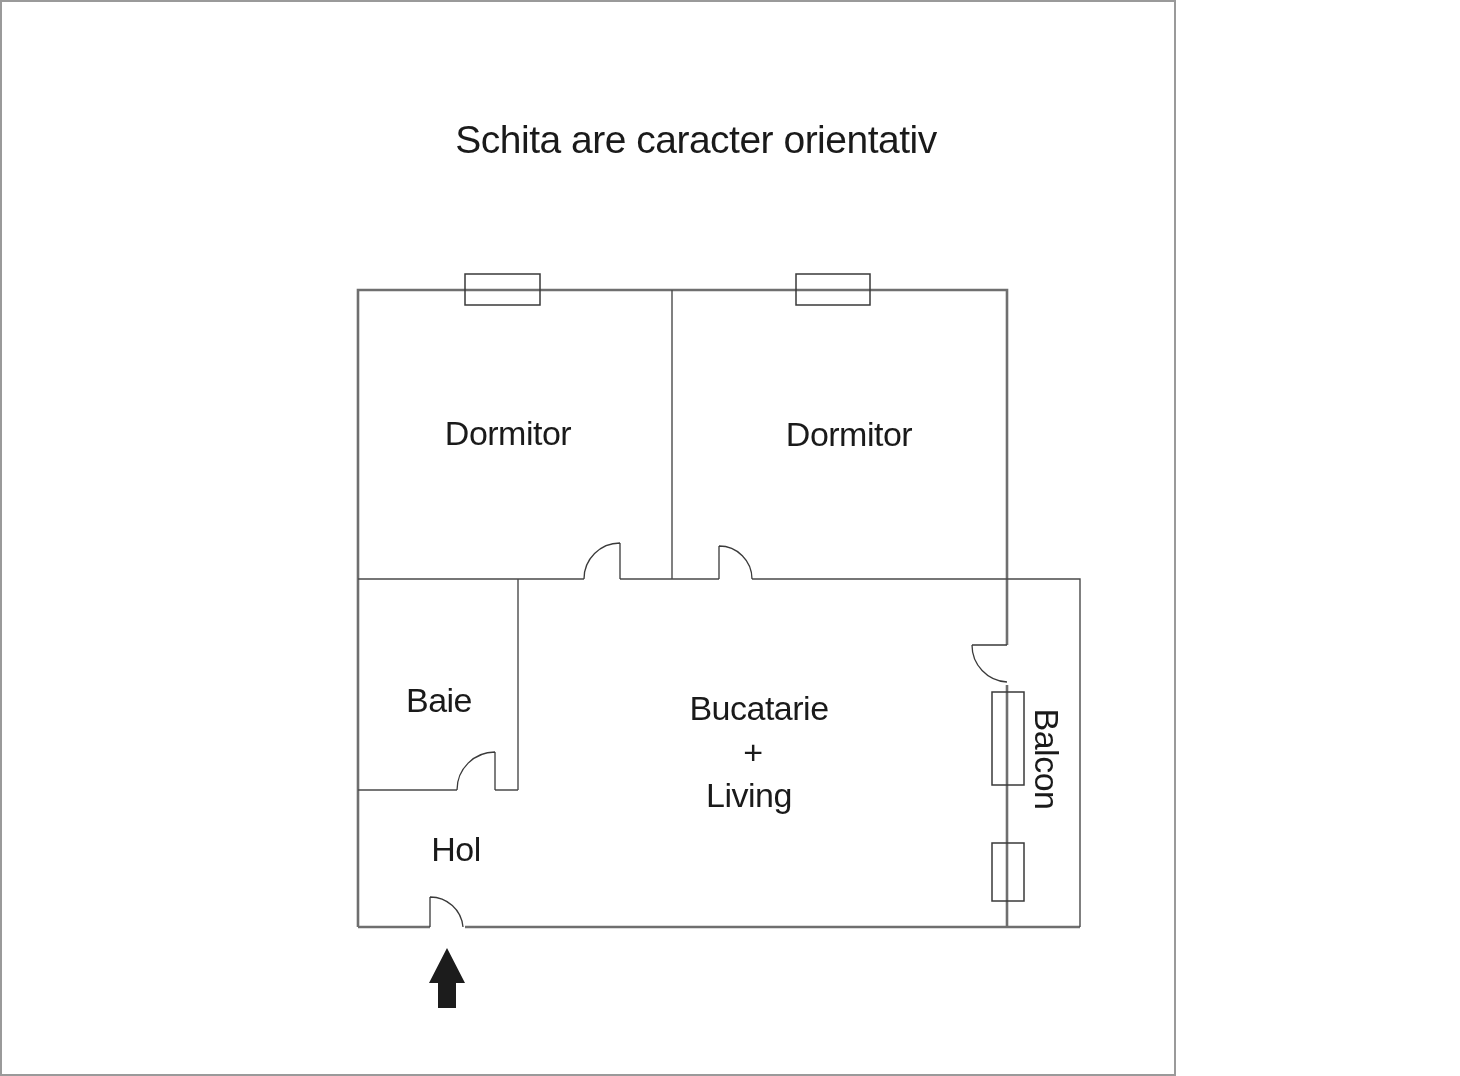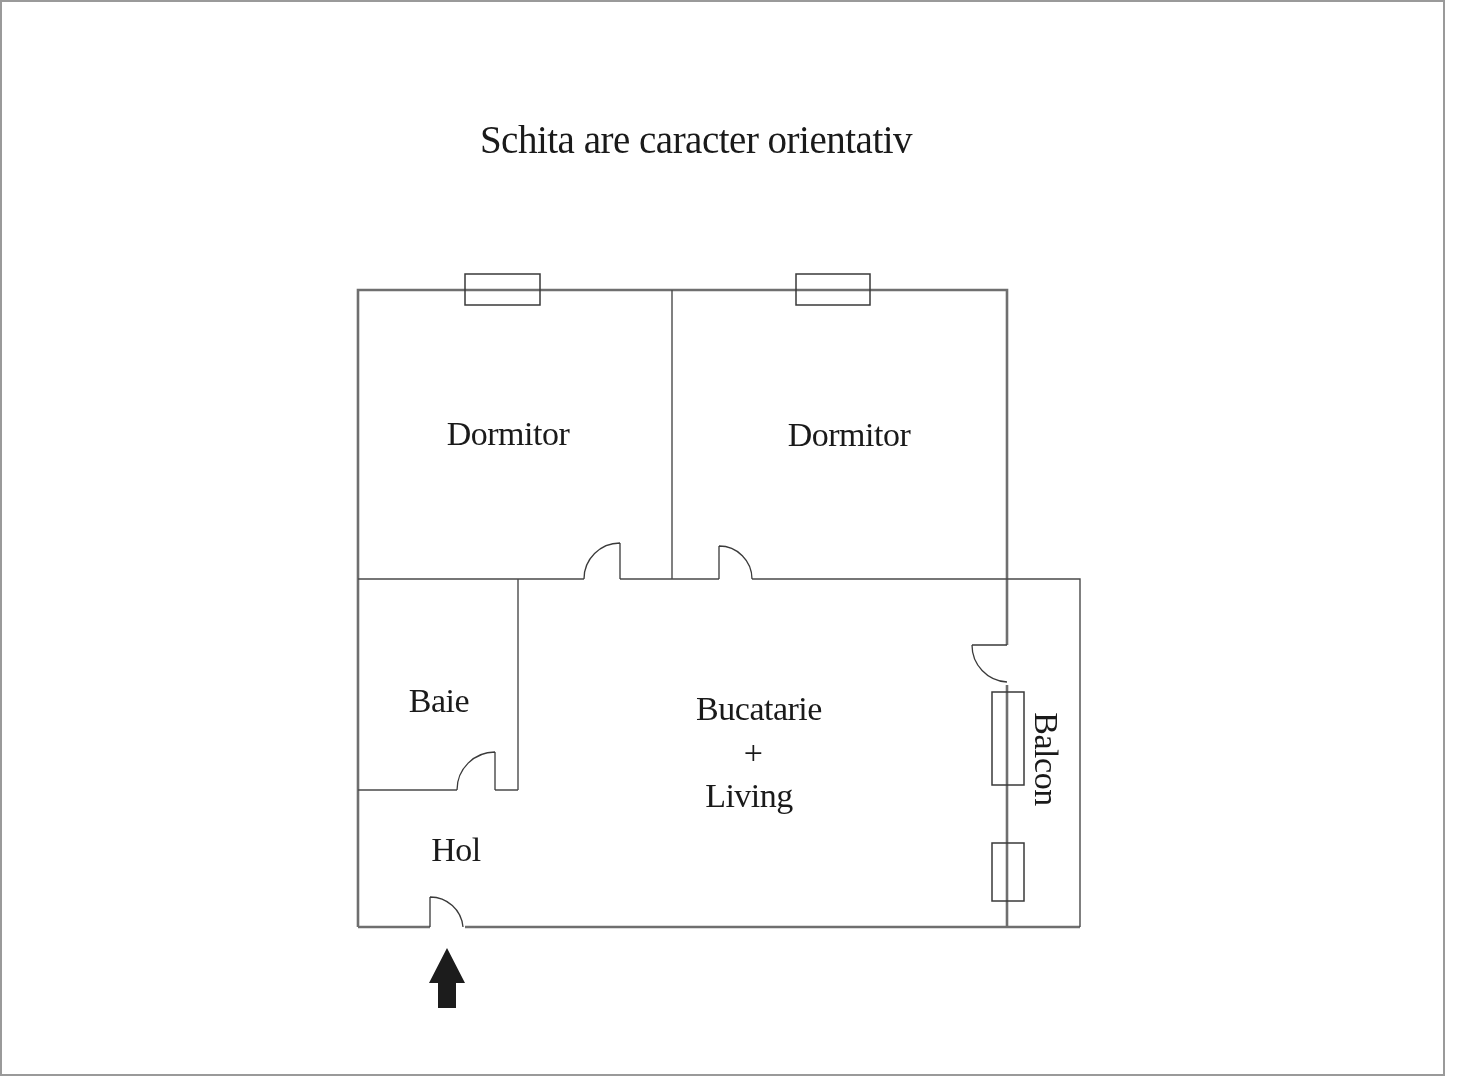--- a/index.html
+++ b/index.html
@@ -13,25 +13,24 @@
   }
   * { margin: 0; padding: 0; }
   html, body {
     width: 1460px; height: 1076px;
     background: var(--bg-color);
     font-family: "Liberation Sans", "DejaVu Sans", sans-serif;
     overflow: hidden;
   }
   .canvas {
     position: relative;
-    width: 1445px; height: 1076px;
+    width: 1176px; height: 1076px;
     box-sizing: border-box;
     border: 2px solid var(--border-color);
     background: var(--bg-color);
-    font-family: Liberation Serif, serif;
   }
   svg.plan { position: absolute; left: 0; top: 0; width: 1456px; height: 1072px; }
 
   .wall-ext   { stroke: var(--wall-color); stroke-width: 2.6; fill: none; }
   .wall-int   { stroke: var(--partition-color); stroke-width: 1.4; fill: none; }
   .wall-thin  { stroke: var(--partition-color); stroke-width: 1.4; fill: none; }
   .door-line  { stroke: var(--detail-color); stroke-width: 1.3; fill: none; }
   .window-box { stroke: var(--detail-color); stroke-width: 1.5; fill: none; }
   .arrow      { fill: var(--arrow-color); stroke: none; }
 

